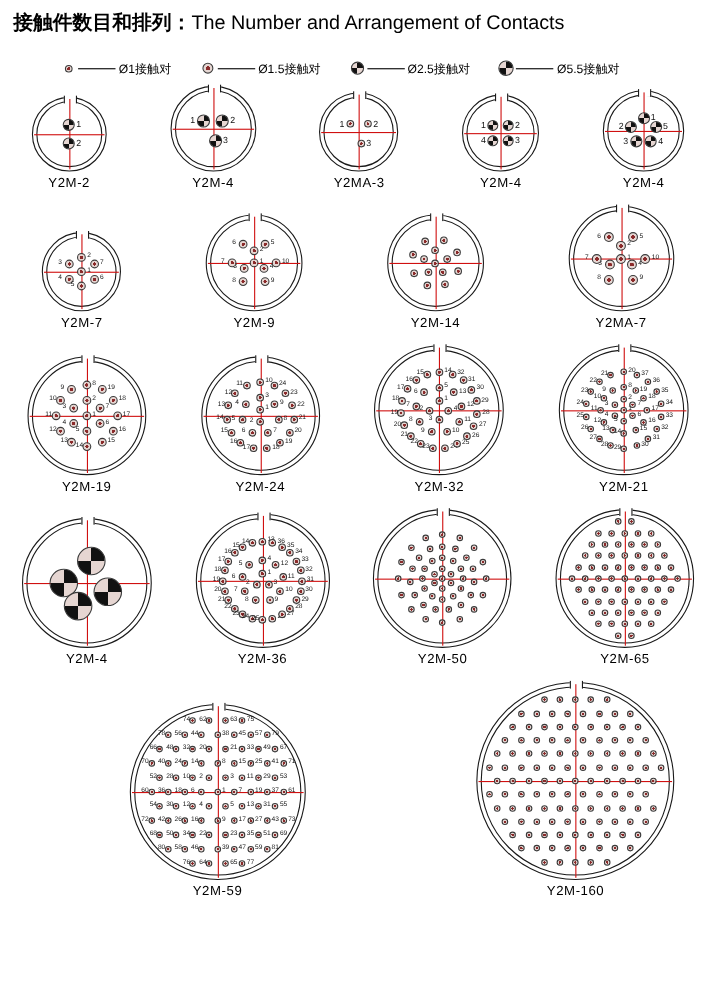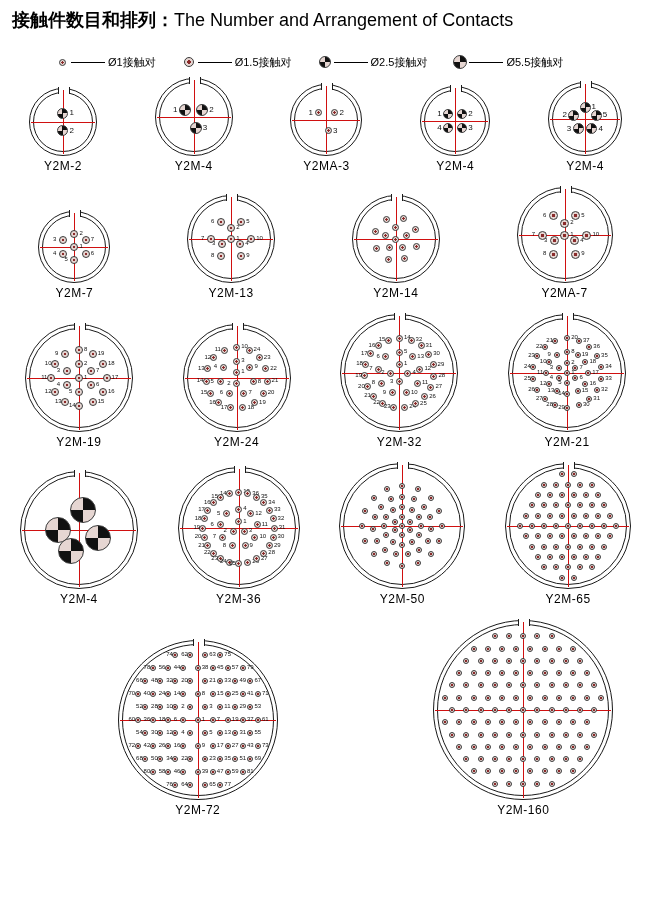--- a/index.html
+++ b/index.html
@@ -201,21 +201,21 @@
           <div class="num" style="left: 23.92px; top: 22.5409px;">6</div>
           <div class="pin p15" style="width: 8px; height: 8px; left: 19.84px; top: 40px;"></div>
           <div class="num" style="left: 13.84px; top: 40px;">7</div>
           <div class="pin p15" style="width: 8px; height: 8px; left: 29.92px; top: 57.4591px;"></div>
           <div class="num" style="left: 23.92px; top: 57.4591px;">8</div>
           <div class="pin p15" style="width: 8px; height: 8px; left: 50.08px; top: 57.4591px;"></div>
           <div class="num" style="left: 59.08px; top: 57.4591px;">9</div>
           <div class="pin p15" style="width: 8px; height: 8px; left: 60.16px; top: 40px;"></div>
           <div class="num" style="left: 69.16px; top: 40px;">10</div>
         </div>
-        <div class="label">Y2M-13</div>
+        <div class="label">Y2M-9</div>
       </div>
       <div class="cell">
         <div class="conn-wrap" style="width: 88px; height: 88px;">
           <div class="shell" style="width: 88px; height: 88px;"></div>
           <div class="shell2" style="left: 4px; top: 4px; width: 80px; height: 80px;"></div>
           <div class="keyway" style="left: 39px; top: -1px; width: 10px; height: 7px;"></div>
           <div class="cross-h" style="left: 2px; top: 44px; width: 84px;"></div>
           <div class="cross-v" style="top: 2px; left: 44px; height: 84px;"></div>
           <div class="pin p1" style="width: 7px; height: 7px; left: 40.5px; top: 40.5px;"></div>
           <div class="pin p1" style="width: 7px; height: 7px; left: 40.5px; top: 29.45px;"></div>
@@ -928,21 +928,21 @@
           <div class="num" style="left: 106.586px; top: 141.198px;">77</div>
           <div class="pin p1" style="width: 6px; height: 6px; left: 31.8281px; top: 24.8416px;"></div>
           <div class="num" style="left: 25.8281px; top: 23.8416px;">78</div>
           <div class="pin p1" style="width: 6px; height: 6px; left: 122.172px; top: 24.8416px;"></div>
           <div class="num" style="left: 129.172px; top: 23.8416px;">79</div>
           <div class="pin p1" style="width: 6px; height: 6px; left: 31.8281px; top: 129.158px;"></div>
           <div class="num" style="left: 25.8281px; top: 128.158px;">80</div>
           <div class="pin p1" style="width: 6px; height: 6px; left: 122.172px; top: 129.158px;"></div>
           <div class="num" style="left: 129.172px; top: 128.158px;">81</div>
         </div>
-        <div class="label">Y2M-72</div>
+        <div class="label">Y2M-59</div>
       </div>
       <div class="cell">
         <div class="conn-wrap" style="width: 180px; height: 180px;">
           <div class="shell" style="width: 180px; height: 180px;"></div>
           <div class="shell2" style="left: 4px; top: 4px; width: 172px; height: 172px;"></div>
           <div class="keyway" style="left: 85px; top: -1px; width: 10px; height: 7px;"></div>
           <div class="cross-h" style="left: 2px; top: 90px; width: 176px;"></div>
           <div class="cross-v" style="top: 2px; left: 90px; height: 176px;"></div>
           <div class="pin p1" style="width: 6px; height: 6px; left: 87px; top: 87px;"></div>
           <div class="pin p1" style="width: 6px; height: 6px; left: 79.9056px; top: 74.7125px;"></div>

